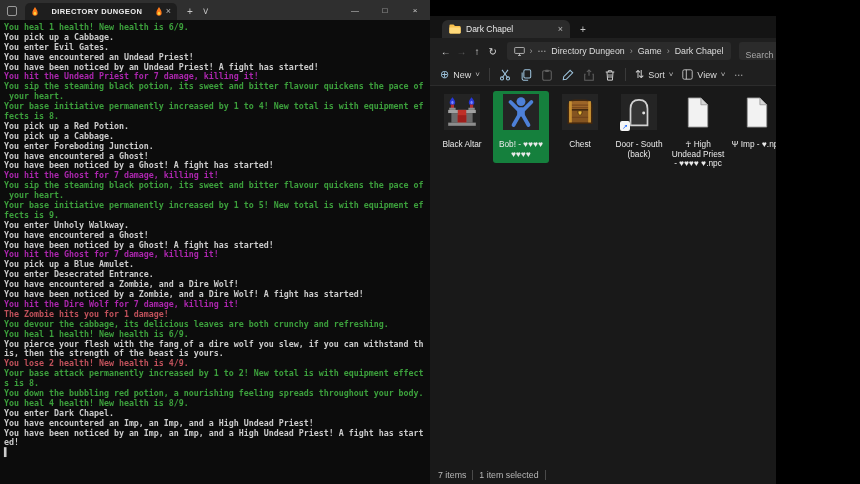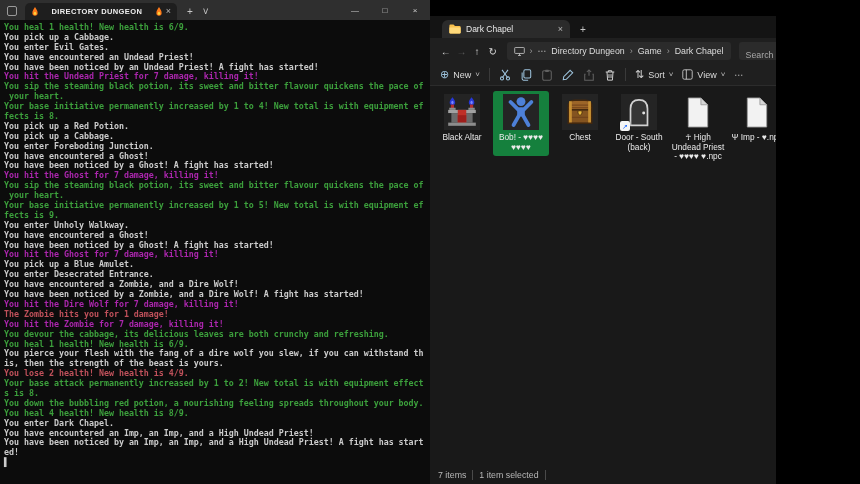--- a/index.html
+++ b/index.html
@@ -53,21 +53,21 @@
   .dim { opacity:.38; }
 
   .exp-files { display:flex; align-items:flex-start; gap:3px; padding:5px 4px; }
   .tile { width:56px; display:flex; flex-direction:column; align-items:center;
           padding:3px 1px 4px; border-radius:3px; }
   .tile.selected { background:#15803d; }
   .tile-iconbox { width:36px; height:36px; position:relative; display:flex;
                   align-items:center; justify-content:center; }
   .px-bg { background:#242424; }
   .tile-label { font-size:8.3px; color:#eaeaea; text-align:center; line-height:9.5px;
-                margin-top:3px; max-width:56px; word-wrap:break-word; }
+                margin-top:10px; max-width:56px; word-wrap:break-word; }
   .lnk-badge { position:absolute; left:-1px; bottom:-1px; width:10px; height:10px; background:#f5f5f5;
                border-radius:2px; display:flex; align-items:center; justify-content:center;
                color:#1a66ff; font-size:7px; line-height:7px; box-shadow:0 0 1px #000; }
   .exp-status { position:absolute; left:430px; bottom:0; width:430px; height:18px; background:#191919;
                 display:flex; align-items:center; padding:0 8px; font-size:8.8px; color:#b8b8b8; }
   .st-sep { width:1px; height:10px; background:#4a4a4a; margin:0 6px; }
   .st-toggles { margin-left:auto; display:flex; gap:3px; }
   .st-toggle { width:16px; height:13px; display:flex; align-items:center; justify-content:center;
                border-radius:2px; }
   .st-toggle.active { background:#2e2e2e; border:1px solid #6a6a6a; }
@@ -124,21 +124,20 @@
         <div class="tline c-w">You enter Unholy Walkway.</div>
         <div class="tline c-w">You have encountered a Ghost!</div>
         <div class="tline c-w">You have been noticed by a Ghost! A fight has started!</div>
         <div class="tline c-m">You hit the Ghost for 7 damage, killing it!</div>
         <div class="tline c-w">You pick up a Blue Amulet.</div>
         <div class="tline c-w">You enter Desecrated Entrance.</div>
         <div class="tline c-w">You have encountered a Zombie, and a Dire Wolf!</div>
         <div class="tline c-w">You have been noticed by a Zombie, and a Dire Wolf! A fight has started!</div>
         <div class="tline c-m">You hit the Dire Wolf for 7 damage, killing it!</div>
         <div class="tline c-r">The Zombie hits you for 1 damage!</div>
-        <div class="tline c-m">You hit the Zombie for 7 damage, killing it!</div>
         <div class="tline c-g">You devour the cabbage, its delicious leaves are both crunchy and refreshing.</div>
         <div class="tline c-g">You heal 1 health! New health is 6/9.</div>
         <div class="tline c-w">You pierce your flesh with the fang of a dire wolf you slew, if you can withstand th</div>
         <div class="tline c-w">is, then the strength of the beast is yours.</div>
         <div class="tline c-r">You lose 2 health! New health is 4/9.</div>
         <div class="tline c-g">Your base attack permanently increased by 1 to 2! New total is with equipment effect</div>
         <div class="tline c-g">s is 8.</div>
         <div class="tline c-g">You down the bubbling red potion, a nourishing feeling spreads throughout your body.</div>
         <div class="tline c-g">You heal 4 health! New health is 8/9.</div>
         <div class="tline c-w">You enter Dark Chapel.</div>

